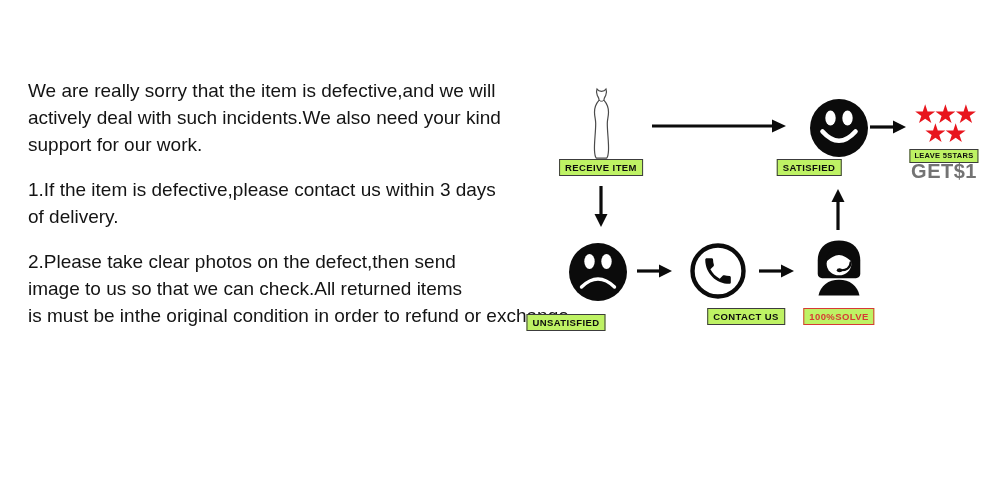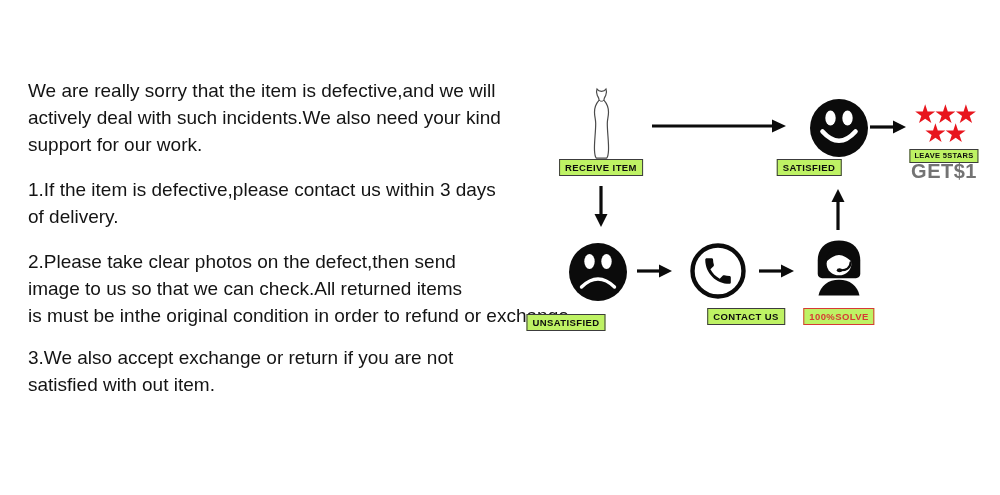--- a/index.html
+++ b/index.html
@@ -41,22 +41,20 @@
 
   <div class="text-col">
     <p>We are really sorry that the item is defective,and we will
 actively deal with such incidents.We also need your kind
 support for our work.</p>
     <p>1.If the item is defective,please contact us within 3 days
 of delivery.</p>
     <p class="p3">2.Please take clear photos on the defect,then send
 image to us so that we can check.All returned items
 is must be inthe original condition in order to refund or exchange.</p>
-    <p class="last">3.We also accept exchange or return if you are not
-satisfied with out item.</p>
   </div>
 
   <div class="flow">
 
     <svg class="node-icon" style="left:587px;top:85px;" width="29" height="77" viewBox="0 0 29 77">
       <path d="M10,4 C9.1,6.5 9.3,8.5 10.3,10.5 C11.3,12.4 12.1,13.2 12.1,15.2
                C9.3,18.4 7.5,22.5 7.5,27.2 C7.5,31.2 8.7,34.4 8.7,38.4
                C8.7,47.5 7.1,57.5 7.5,65.5 C7.7,69.5 8.1,71.8 9.3,73.2
                L19.7,73.2 C20.9,71.8 21.3,69.5 21.5,65.5 C21.9,57.5 20.3,47.5 20.3,38.4
                C20.3,34.4 21.5,31.2 21.5,27.2 C21.5,22.5 19.7,18.4 16.9,15.2

